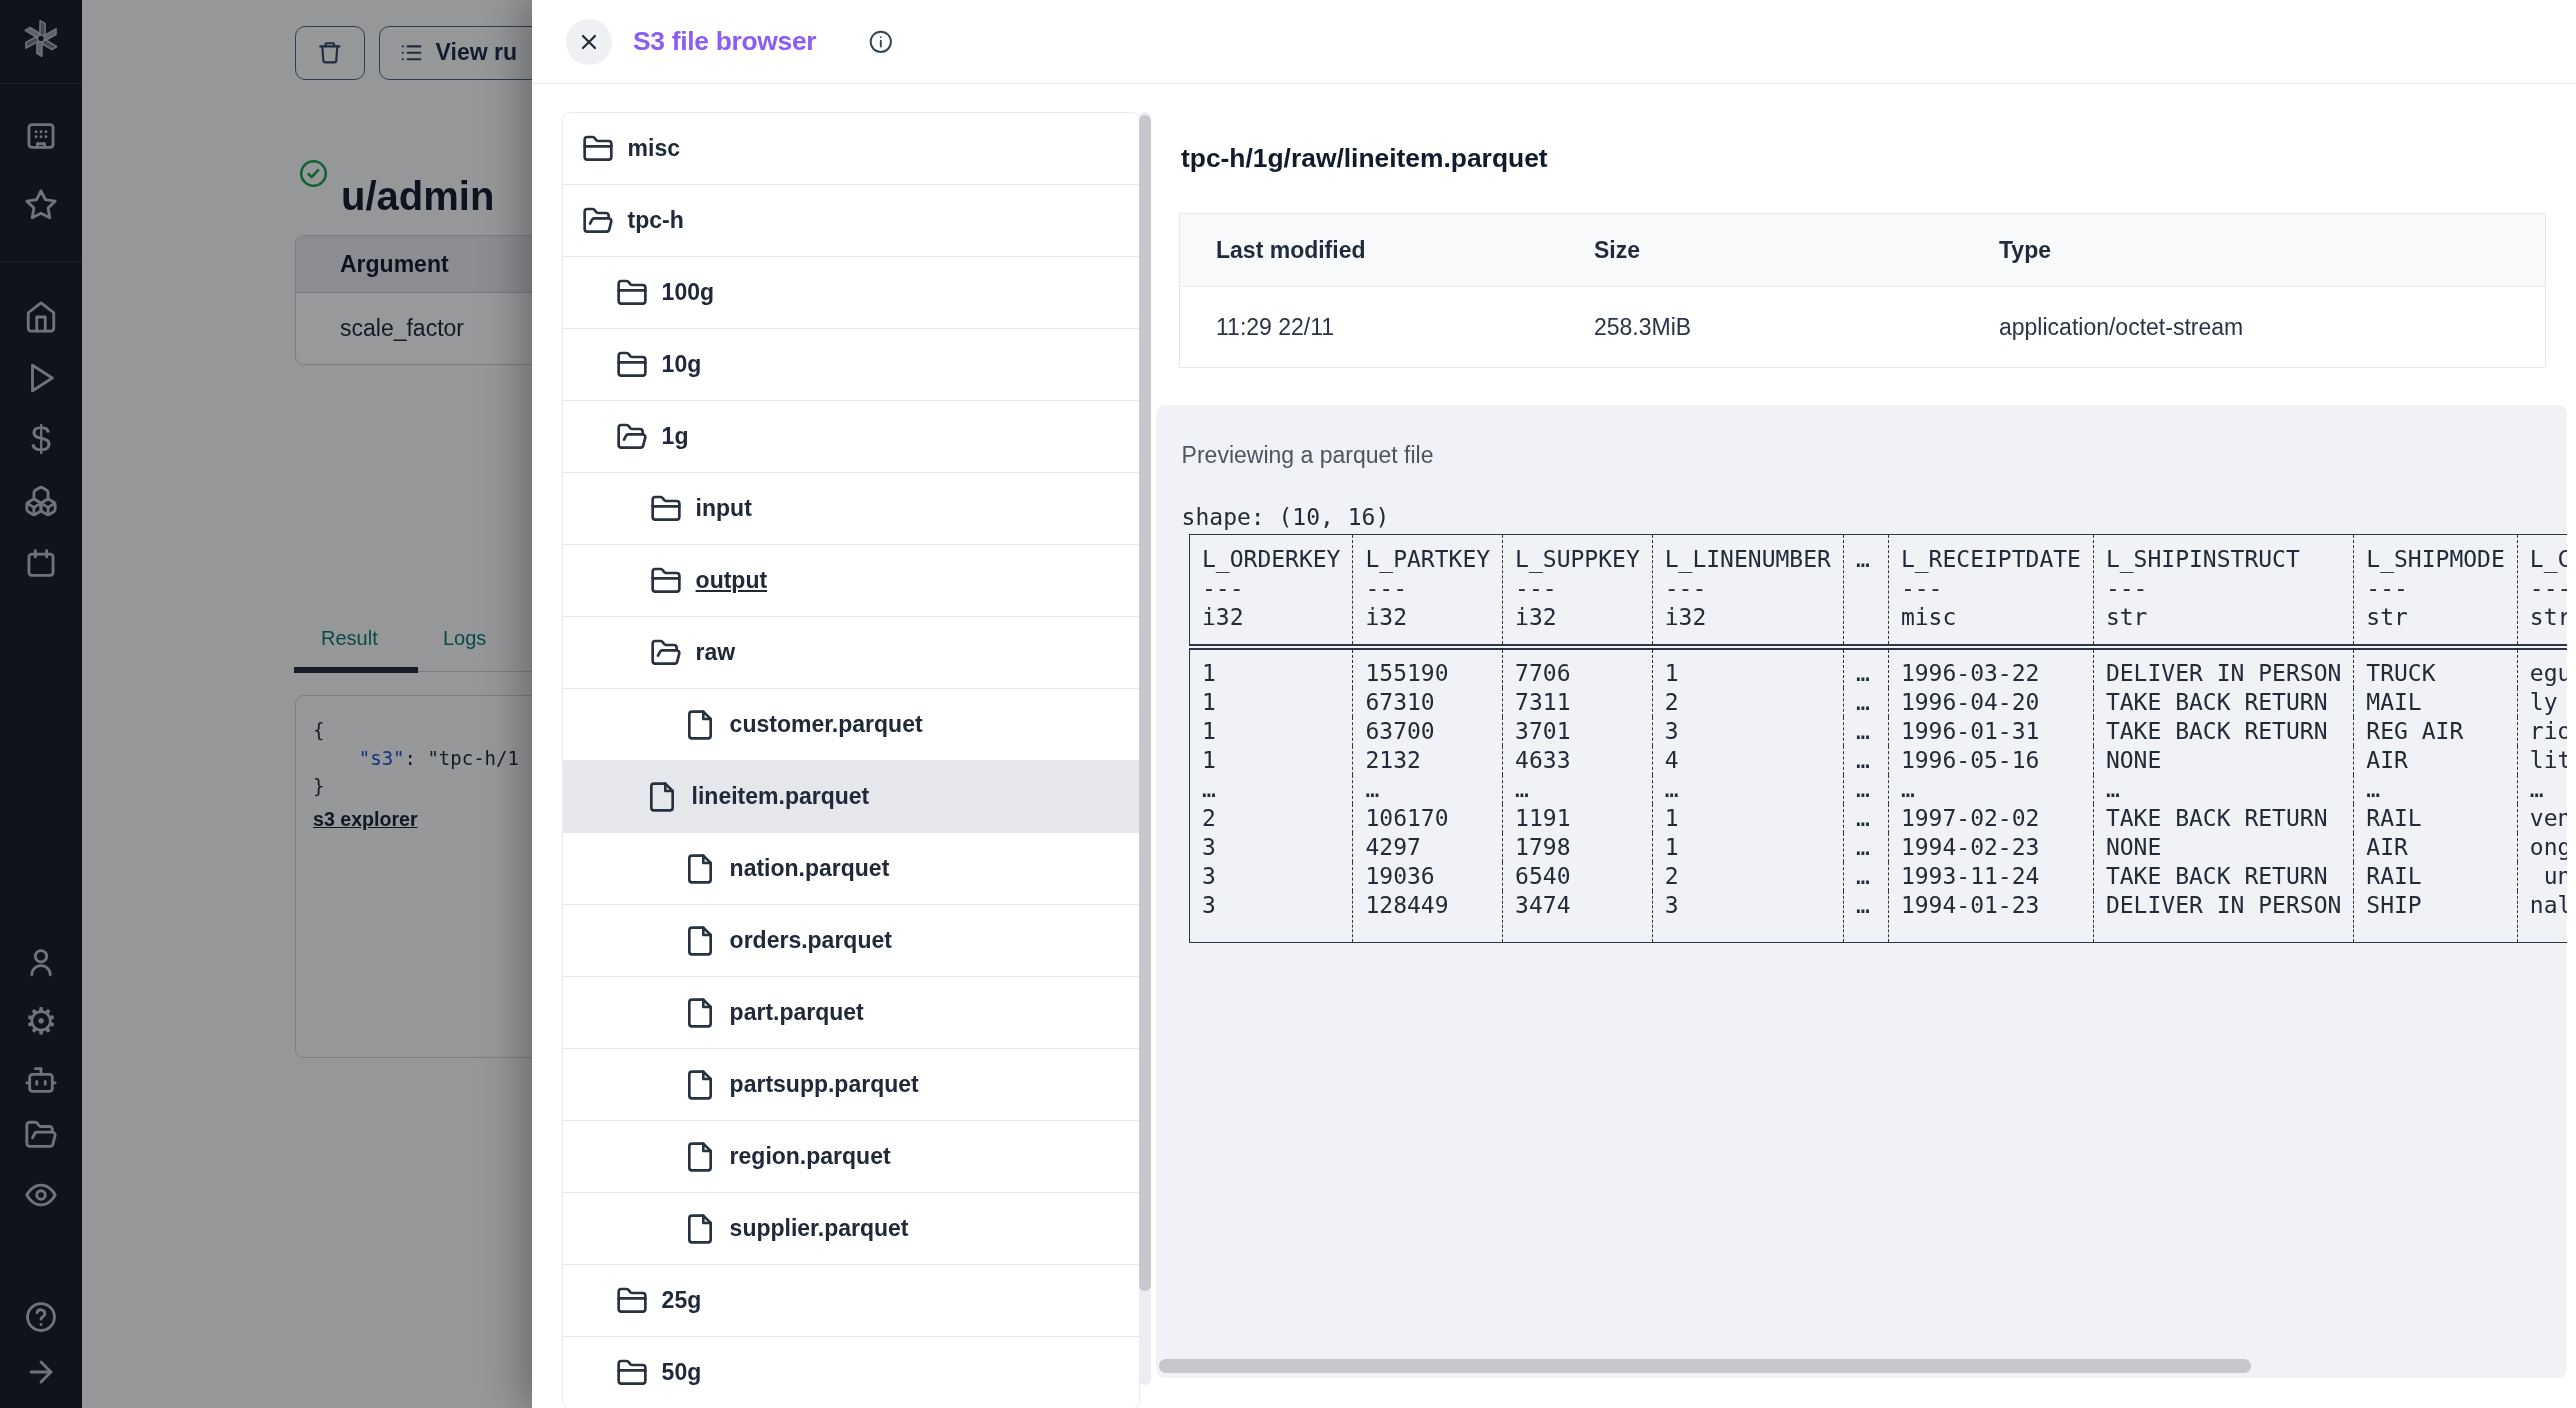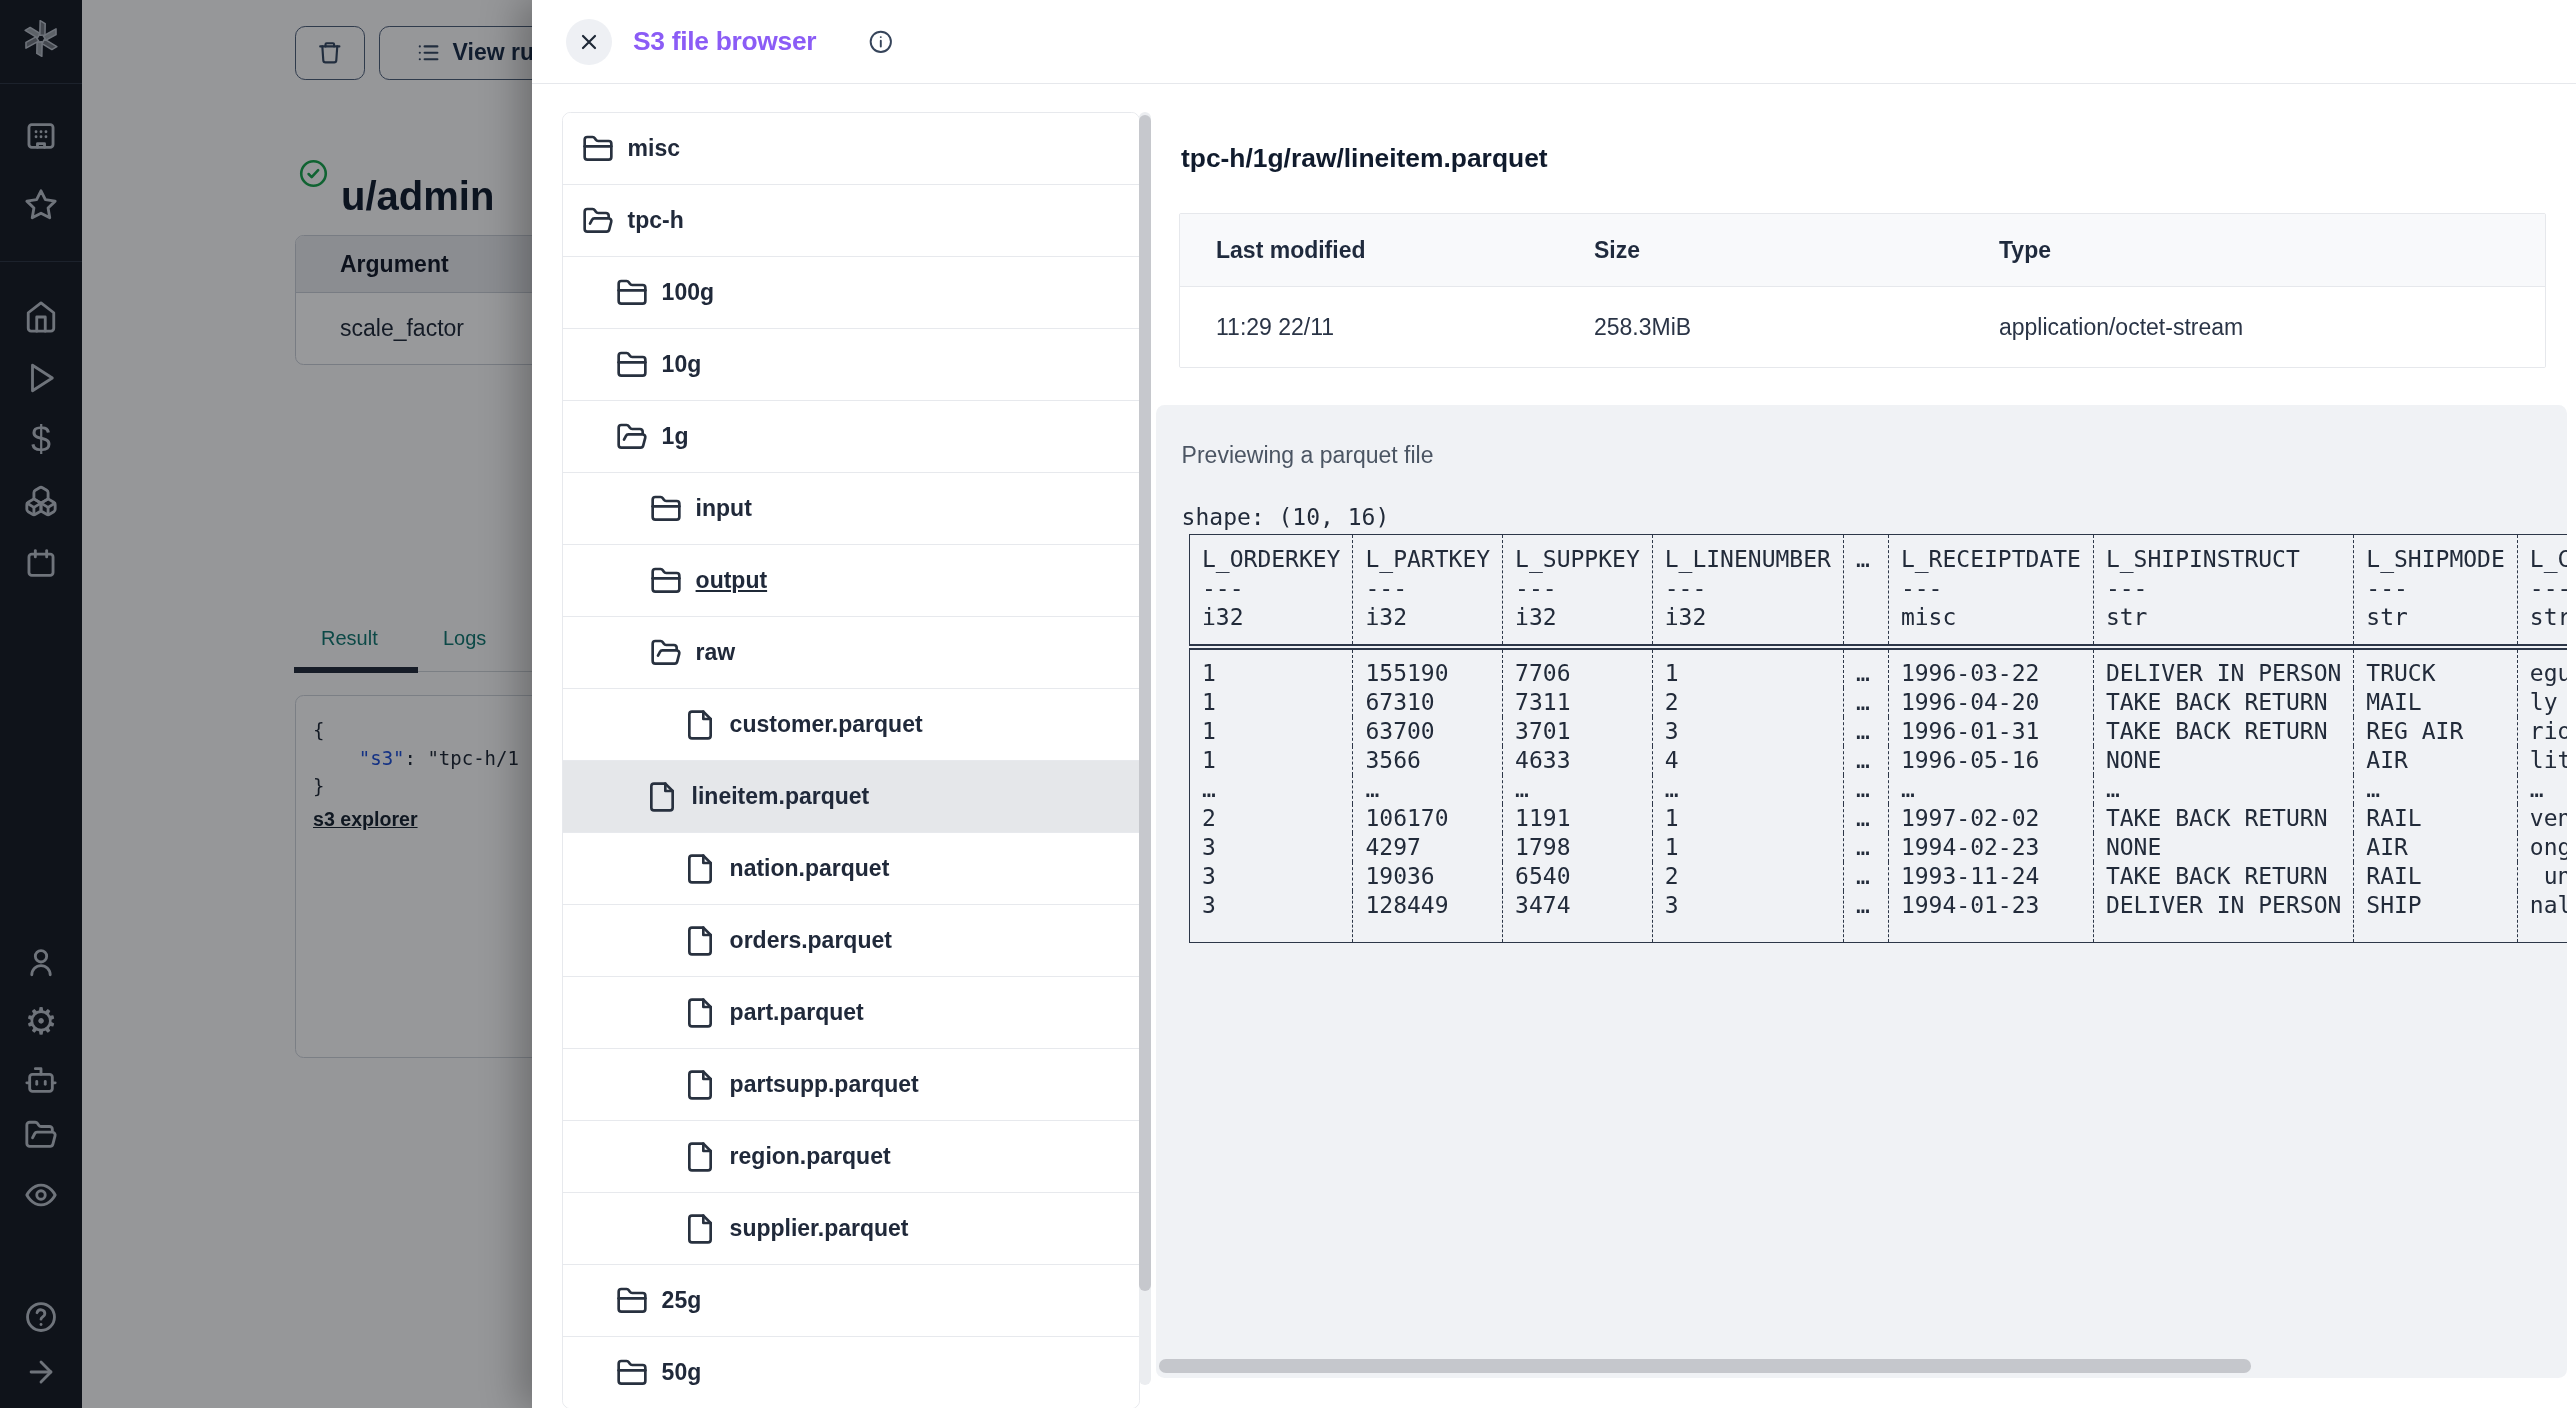--- a/index.html
+++ b/index.html
@@ -197,21 +197,21 @@
   </nav>
 
   <main id="page">
     <button class="btn" style="left:213px;top:25.6px;width:70px;height:54px;">
       <svg viewBox="0 0 24 24" width="25.6" height="25.6">
         <path d="M3 6h18"></path>
           <path d="M8 6V4a1 1 0 0 1 1-1h6a1 1 0 0 1 1 1v2"></path>
         <path d="M19 6l-.9 13.1a2 2 0 0 1-2 1.9H7.9a2 2 0 0 1-2-1.9L5 6"></path>
       </svg>
     </button>
-    <button class="btn" style="left:297px;top:25.6px;width:230px;height:54px;justify-content:flex-start;padding-left:35px;font-size:23px;font-weight:700;">
+    <button class="btn" style="left:297px;top:25.6px;width:230px;height:54px;justify-content:flex-start;padding-left:18px;font-size:23px;font-weight:700;">
       <svg viewBox="0 0 24 24" width="25.6" height="25.6">
         <path d="M9 6h12"></path>
           <path d="M9 12h12"></path>
           <path d="M9 18h12"></path>
         <path d="M4.5 6h.01"></path>
           <path d="M4.5 12h.01"></path>
           <path d="M4.5 18h.01"></path>
       </svg>
       <span>View ru</span>
     </button>
@@ -463,21 +463,21 @@
                 <td>3701</td>
                 <td>3</td>
                 <td>…</td>
                 <td>1996-01-31</td>
                 <td>TAKE BACK RETURN</td>
                 <td>REG AIR</td>
                 <td>riou</td>
               </tr>
               <tr>
                 <td>1</td>
-                <td>3566</td>
+                <td>2132</td>
                 <td>4633</td>
                 <td>4</td>
                 <td>…</td>
                 <td>1996-05-16</td>
                 <td>NONE</td>
                 <td>AIR</td>
                 <td>lite</td>
               </tr>
               <tr>
                 <td>…</td>

